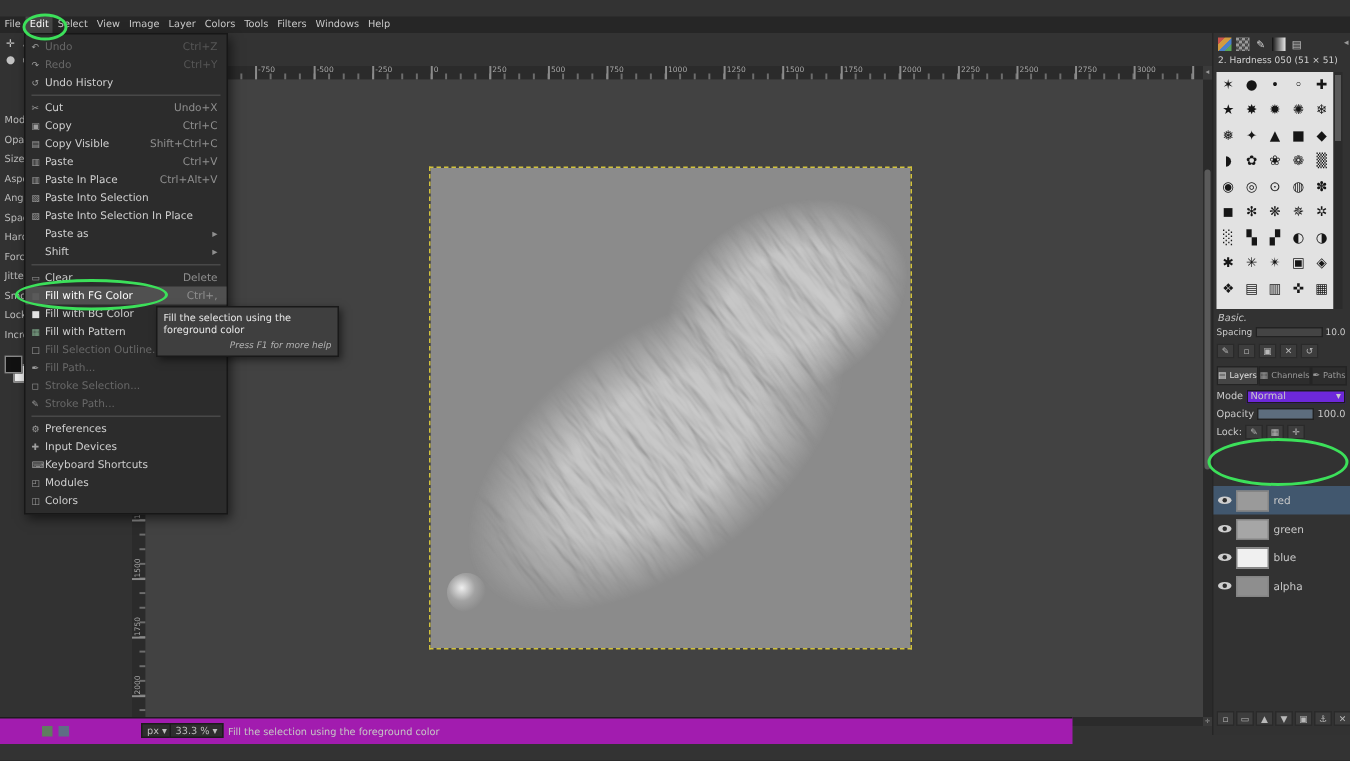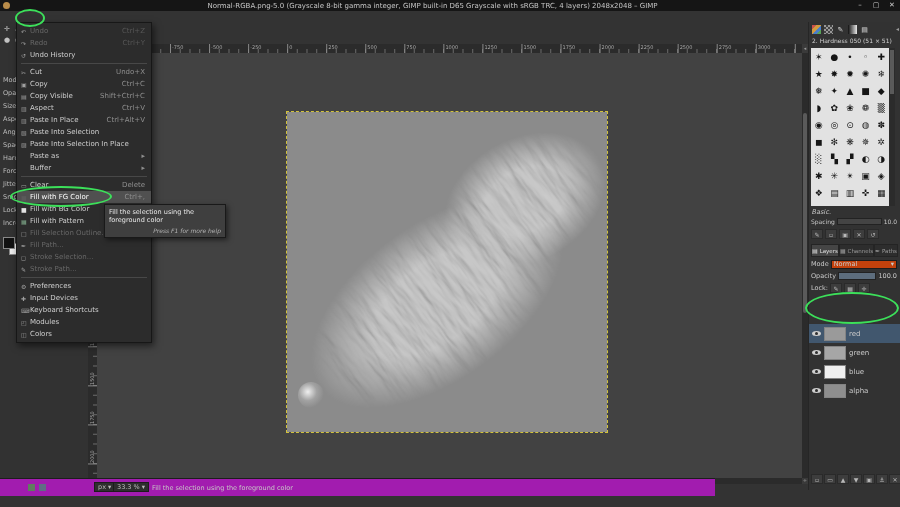--- a/index.html
+++ b/index.html
@@ -72,21 +72,21 @@
   .brush-btnrow{position:absolute;left:2px;top:207px;display:flex;gap:2px;}
   .sm-btn{min-width:12px;height:10px;background:#3d3d3d;border:1px solid #2a2a2a;color:#b9b9b9;font-size:6px;display:inline-flex;align-items:center;justify-content:center;box-sizing:border-box;}
   .dock-tabs{position:absolute;left:2px;top:222px;width:86px;height:13px;display:flex;}
   .dock-tab{flex:1;display:flex;align-items:center;justify-content:center;gap:2px;font-size:5.5px;color:#9b9b9b;background:#2d2d2d;border:1px solid #242424;}
   .dock-tab.active{background:#454545;color:#e0e0e0;}
   .dock-tab-ic{font-size:6px;}
   .mode-row,.opacity-row,.lock-row{position:absolute;left:2px;width:86px;height:10px;display:flex;align-items:center;gap:2px;font-size:6.5px;color:#c9c9c9;}
   .mode-row{top:237px;}
   .opacity-row{top:249px;}
   .lock-row{top:261px;}
-  .dd{flex:1;background:#c2410c;border:1px solid #1c1c1c;height:9px;display:flex;align-items:center;justify-content:space-between;padding:0 2px;box-sizing:border-box;}
+  .dd{flex:1;background:#6d28d9;border:1px solid #1c1c1c;height:9px;display:flex;align-items:center;justify-content:space-between;padding:0 2px;box-sizing:border-box;}
   .slider{flex:1;height:6px;background:#3d3d3d;border:1px solid #222;}
   .slider-fill{display:block;width:100%;height:100%;background:#5d6d7d;}
   .layers-list{position:absolute;left:0;top:274px;width:92px;}
   .layer-row{height:19px;display:flex;align-items:center;gap:3px;padding:0 3px;color:#c9c9c9;font-size:7px;box-sizing:border-box;}
   .layer-row.selected{background:#41576e;margin-top:28px;}
   .eye{width:9px;height:5px;border-radius:50%;background:#cfcfcf;position:relative;flex:none;}
   .eye::after{content:"";position:absolute;left:3px;top:1px;width:3px;height:3px;border-radius:50%;background:#2e2e2e;}
   .layer-thumb{width:22px;height:14px;border:1px solid #848484;flex:none;box-sizing:border-box;}
   .dock-bottom{position:absolute;left:2px;bottom:6px;width:86px;display:flex;gap:1px;justify-content:space-between;}
 
@@ -124,30 +124,45 @@
   .annot{position:absolute;border:2px solid #3ce05a;border-radius:50%;z-index:70;pointer-events:none;}
   .annot-edit{left:15px;top:9px;width:26px;height:14px;}
   .annot-fill{left:10px;top:186px;width:98px;height:17px;}
   .annot-red{left:805px;top:292px;width:90px;height:28px;}
 </style>
 </head>
 <body>
 
 <div class="window">
 
-  <div class="titlebar">
-    <span class="tb-icon"></span>
-    <span class="tb-title">Normal-RGBA.png-5.0 (Grayscale 8-bit gamma integer, GIMP built-in D65 Grayscale with sRGB TRC, 4 layers) 2048x2048 – GIMP</span>
-    <span class="tb-btns">
-      <span class="tb-btn">–</span>
-      <span class="tb-btn">▢</span>
-      <span class="tb-btn">✕</span>
-    </span>
-  </div>
-
+
+  <div class="menubar">
+
+      <span class="mb-item">File</span>
+
+      <span class="mb-item active">Edit</span>
+
+      <span class="mb-item">Select</span>
+
+      <span class="mb-item">View</span>
+
+      <span class="mb-item">Image</span>
+
+      <span class="mb-item">Layer</span>
+
+      <span class="mb-item">Colors</span>
+
+      <span class="mb-item">Tools</span>
+
+      <span class="mb-item">Filters</span>
+
+      <span class="mb-item">Windows</span>
+
+      <span class="mb-item">Help</span>
+    </div>
 
   <div class="left-dock">
     <div class="toolbox">
 
         <span class="tool">✛</span>
 
         <span class="tool">▰</span>
 
         <span class="tool">✏</span>
 
@@ -497,21 +512,21 @@
       </div>
 
       <div class="mi">
         <span class="mi-ic">▤</span>
         <span class="mi-label">Copy Visible</span>
         <span class="mi-sc">Shift+Ctrl+C</span>
       </div>
 
       <div class="mi">
         <span class="mi-ic">▥</span>
-        <span class="mi-label">Aspect</span>
+        <span class="mi-label">Paste</span>
         <span class="mi-sc">Ctrl+V</span>
       </div>
 
       <div class="mi">
         <span class="mi-ic">▥</span>
         <span class="mi-label">Paste In Place</span>
         <span class="mi-sc">Ctrl+Alt+V</span>
       </div>
 
       <div class="mi">
@@ -527,21 +542,21 @@
       </div>
 
       <div class="mi">
         <span class="mi-ic"></span>
         <span class="mi-label">Paste as</span>
         <span class="mi-sc">▸</span>
       </div>
 
       <div class="mi">
         <span class="mi-ic"></span>
-        <span class="mi-label">Buffer</span>
+        <span class="mi-label">Shift</span>
         <span class="mi-sc">▸</span>
       </div>
 
       <div class="mi sep">
         
         
         
       </div>
 
       <div class="mi">

